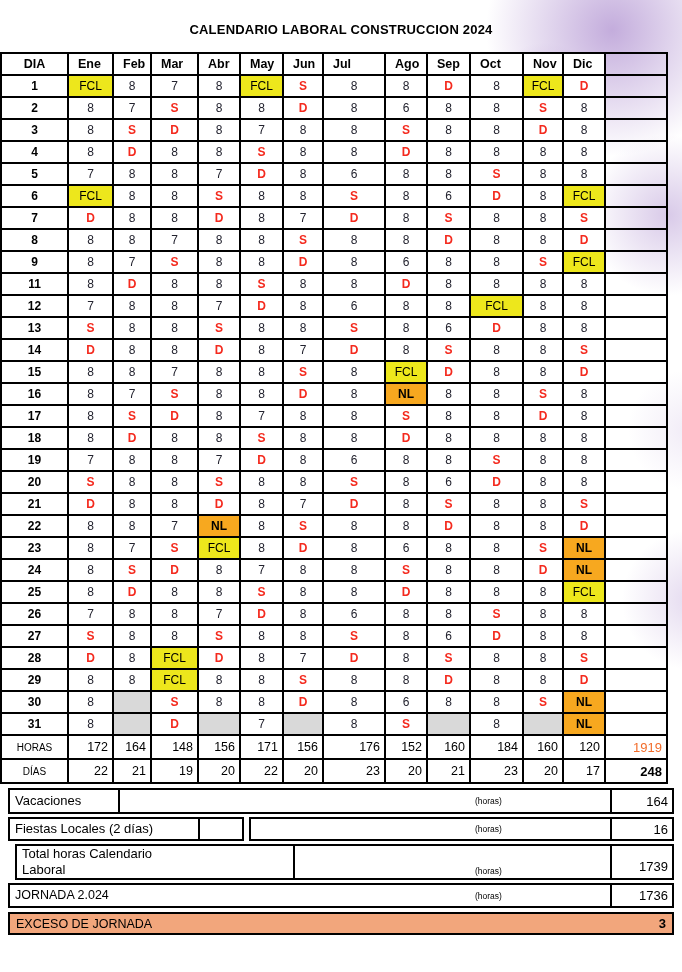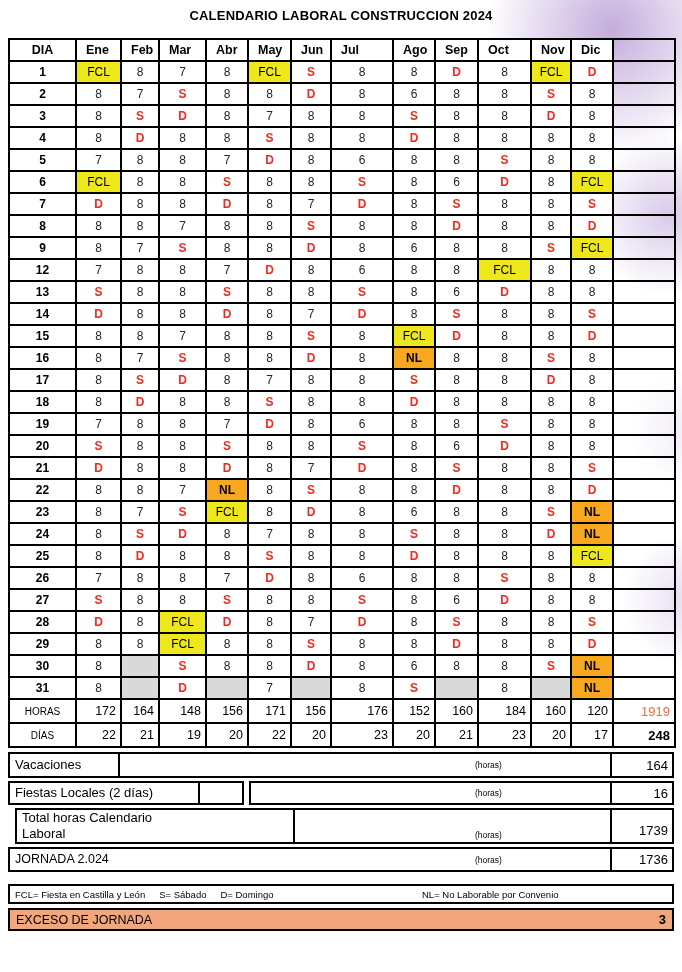--- a/index.html
+++ b/index.html
@@ -11,26 +11,26 @@
     position:absolute;inset:0;z-index:0;pointer-events:none;
     background:
       radial-gradient(circle 175px at 612px 30px,  rgba(185,158,214,.85), rgba(185,158,214,0) 72%),
       radial-gradient(circle 70px  at 545px 95px,  rgba(185,158,214,.45), rgba(185,158,214,0) 75%),
       radial-gradient(circle 115px at 668px 215px, rgba(185,158,214,.55), rgba(185,158,214,0) 70%),
       radial-gradient(circle 100px at 692px 600px, rgba(185,158,214,.38), rgba(185,158,214,0) 70%),
       radial-gradient(circle 80px  at 688px 430px, rgba(185,158,214,.20), rgba(185,158,214,0) 75%);
   }
   .page{position:relative;z-index:1;}
   .title{
-    margin:0;padding-top:8px;height:30px;
+    margin:0;padding-top:22px;height:30px;
     text-align:center;font-size:13px;font-weight:bold;letter-spacing:.2px;
   }
   table.cal{
     border-collapse:collapse;table-layout:fixed;
-    margin-left:8px;width:666px;position:relative;z-index:1;
+    margin-left:0;width:666px;position:relative;z-index:1;
   }
   table.cal th, table.cal td{
     border:2px solid #000;padding:0;height:20px;
     text-align:center;vertical-align:middle;font-size:12px;background:#fff;
     overflow:hidden;white-space:nowrap;
   }
   table.cal thead th{
     font-size:12.5px;font-weight:bold;text-align:left;padding-left:9px;
   }
   table.cal thead th.dia-h{text-align:center;padding-left:0;}
@@ -38,21 +38,21 @@
   table.cal td.num{color:var(--numcol);}
   table.cal td.red{color:var(--redcol);font-weight:bold;}
   table.cal td.fcl{background:var(--fclbg);font-weight:normal;}
   table.cal td.nl{background:var(--nlbg);font-weight:bold;}
   table.cal td.gray{background:var(--graybg);}
   table.cal td.annual, table.cal th.annual{background:transparent;}
   table.cal tfoot td{height:22px;font-size:12.5px;text-align:right;padding-right:4px;}
   table.cal tfoot td.rl{font-size:10px;text-align:center;padding-right:0;}
   table.cal tfoot td.total-horas{color:var(--orange);font-size:13px;background:#fff;}
   table.cal tfoot td.total-dias{font-weight:bold;font-size:13px;background:#fff;}
-  .summary{margin:4px 0 12px 8px;width:593px;position:relative;z-index:1;}
+  .summary{margin:4px 0 4px 8px;width:593px;position:relative;z-index:1;}
   .srow{position:relative;margin-bottom:3px;}
   .box{
     position:absolute;top:0;bottom:0;border:2px solid #000;background:#fff;
     box-sizing:border-box;font-size:13px;display:flex;align-items:center;
   }
   .box.label{padding-left:5px;white-space:pre-line;line-height:1.25;}
   .box.val{justify-content:flex-end;padding-right:4px;font-size:13px;}
   .horas-unit{
     position:absolute;left:467px;top:50%;transform:translateY(-50%);
     font-size:8.5px;z-index:2;
@@ -256,20 +256,36 @@
           <td class="red">D</td>
           <td class="num">8</td>
           <td class="num">6</td>
           <td class="num">8</td>
           <td class="num">8</td>
           <td class="red">S</td>
           <td class="fcl">FCL</td>
           <td class="annual"></td>
         </tr>
         <tr>
+          <td class="day">11</td>
+          <td class="num">8</td>
+          <td class="red">D</td>
+          <td class="num">8</td>
+          <td class="num">8</td>
+          <td class="red">S</td>
+          <td class="num">8</td>
+          <td class="num">8</td>
+          <td class="red">D</td>
+          <td class="num">8</td>
+          <td class="num">8</td>
+          <td class="num">8</td>
+          <td class="num">8</td>
+          <td class="annual"></td>
+        </tr>
+        <tr>
           <td class="day">12</td>
           <td class="num">7</td>
           <td class="num">8</td>
           <td class="num">8</td>
           <td class="num">7</td>
           <td class="red">D</td>
           <td class="num">8</td>
           <td class="num">6</td>
           <td class="num">8</td>
           <td class="num">8</td>
@@ -644,25 +660,19 @@
       <div class="box val" style="left:602px;width:64px;align-items:flex-start;padding-top:13px">1739</div>
     </div>
 
     <div class="srow" style="height:25px">
       <div class="box label" style="left:0;width:604px;font-size:12.5px">JORNADA 2.024</div>
       <span class="horas-unit">(horas)</span>
       <div class="box val" style="left:602px;width:64px">1736</div>
     </div>
   </div>
 
-  <div class="legend-box">
-    <span class="lg">FCL= Fiesta en Castilla y León</span>
-    <span class="lg">S= Sábado</span>
-    <span class="lg">D= Domingo</span>
-    <span class="lg lg-nl">NL= No Laborable por Convenio</span>
-  </div>
 
   <div class="exceso-box">
     <span>EXCESO DE JORNADA</span>
     <span class="exv">3</span>
   </div>
 
 </div>
 
 </body></html>

